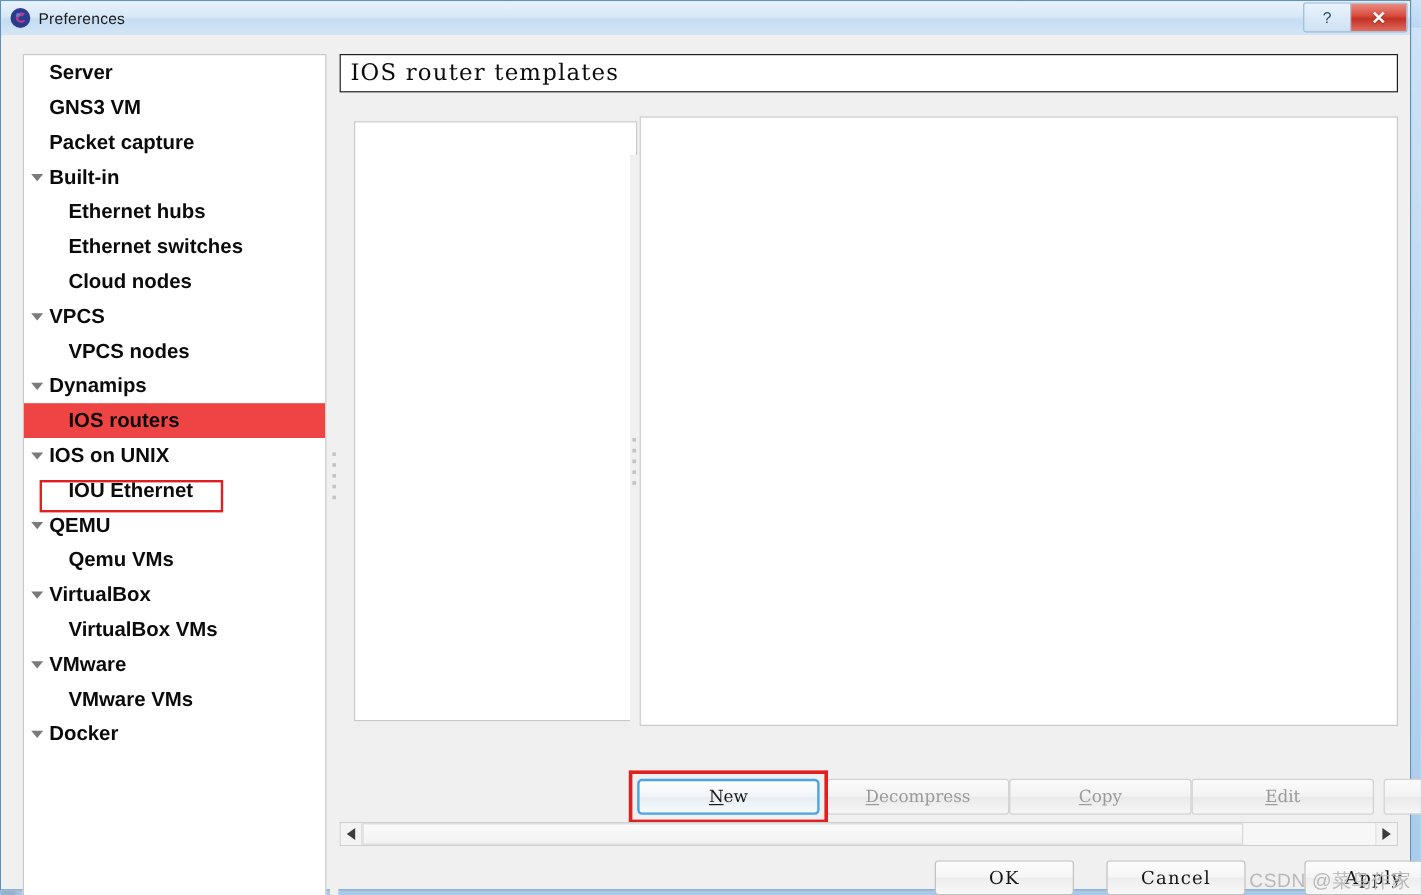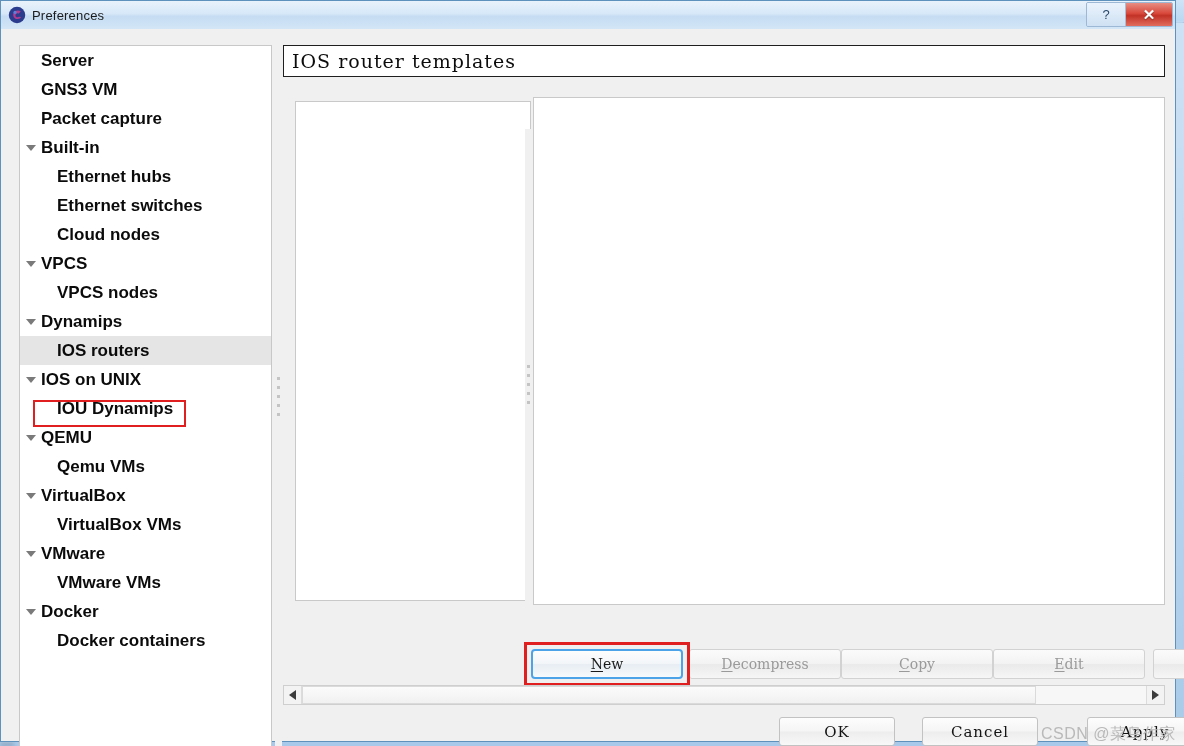--- a/index.html
+++ b/index.html
@@ -113,21 +113,21 @@
     box-sizing: border-box;
   }
   .tree-row {
     position: relative;
     height: 29px;
     display: flex; align-items: center;
     font-size: 17px; font-weight: 700; color: #0b0b0b;
     white-space: nowrap;
     cursor: default;
   }
-  .tree-row.selected { background: #e5e5e5; }
+  .tree-row.selected { background: #ef4444; }
   .arrow {
     position: absolute; left: 6px; top: 12px;
     width: 0; height: 0;
     border-left: 5px solid transparent;
     border-right: 5px solid transparent;
     border-top: 6px solid #7a7a7a;
   }
   .tree-label.lvl0 { padding-left: 21px; }
   .tree-label.lvl1 { padding-left: 37px; }
   .sel-outline {
@@ -350,21 +350,21 @@
               <span class="tree-label lvl0">Dynamips</span>
             </div>
             <div class="tree-row selected">
               <span class="tree-label lvl1">IOS routers</span>
             </div>
             <div class="tree-row">
               <span class="arrow"></span>
               <span class="tree-label lvl0">IOS on UNIX</span>
             </div>
             <div class="tree-row">
-              <span class="tree-label lvl1">IOU Dynamips</span>
+              <span class="tree-label lvl1">IOU Ethernet</span>
             </div>
             <div class="tree-row">
               <span class="arrow"></span>
               <span class="tree-label lvl0">QEMU</span>
             </div>
             <div class="tree-row">
               <span class="tree-label lvl1">Qemu VMs</span>
             </div>
             <div class="tree-row">
               <span class="arrow"></span>
@@ -376,23 +376,20 @@
             <div class="tree-row">
               <span class="arrow"></span>
               <span class="tree-label lvl0">VMware</span>
             </div>
             <div class="tree-row">
               <span class="tree-label lvl1">VMware VMs</span>
             </div>
             <div class="tree-row">
               <span class="arrow"></span>
               <span class="tree-label lvl0">Docker</span>
-            </div>
-            <div class="tree-row">
-              <span class="tree-label lvl1">Docker containers</span>
             </div>
           </div>
       </div>
       <div class="sel-outline"></div>
 
       <div class="splitter" id="splitter-main">
         <i></i>
           <i></i>
           <i></i>
           <i></i>

